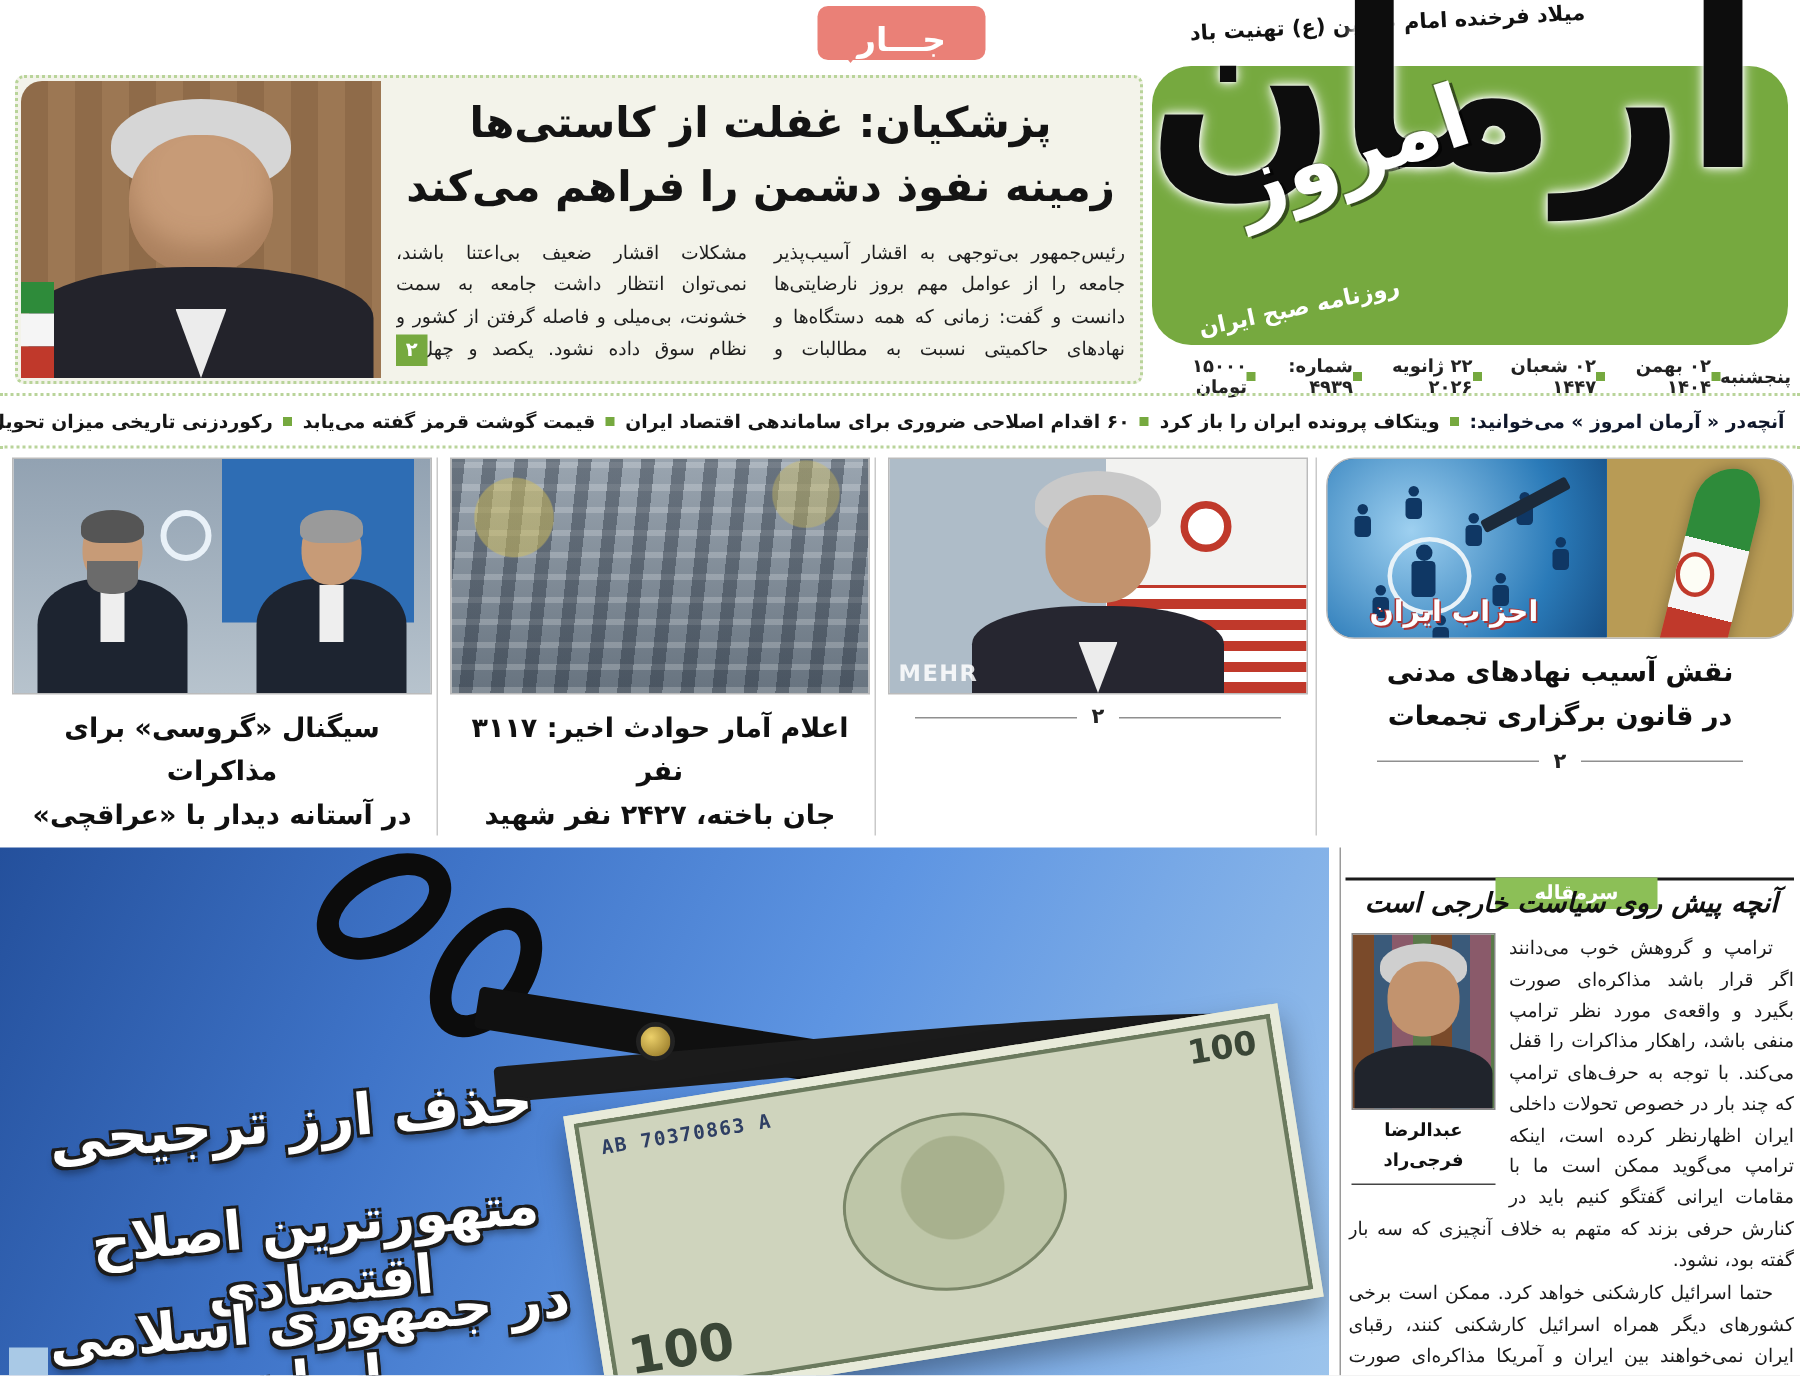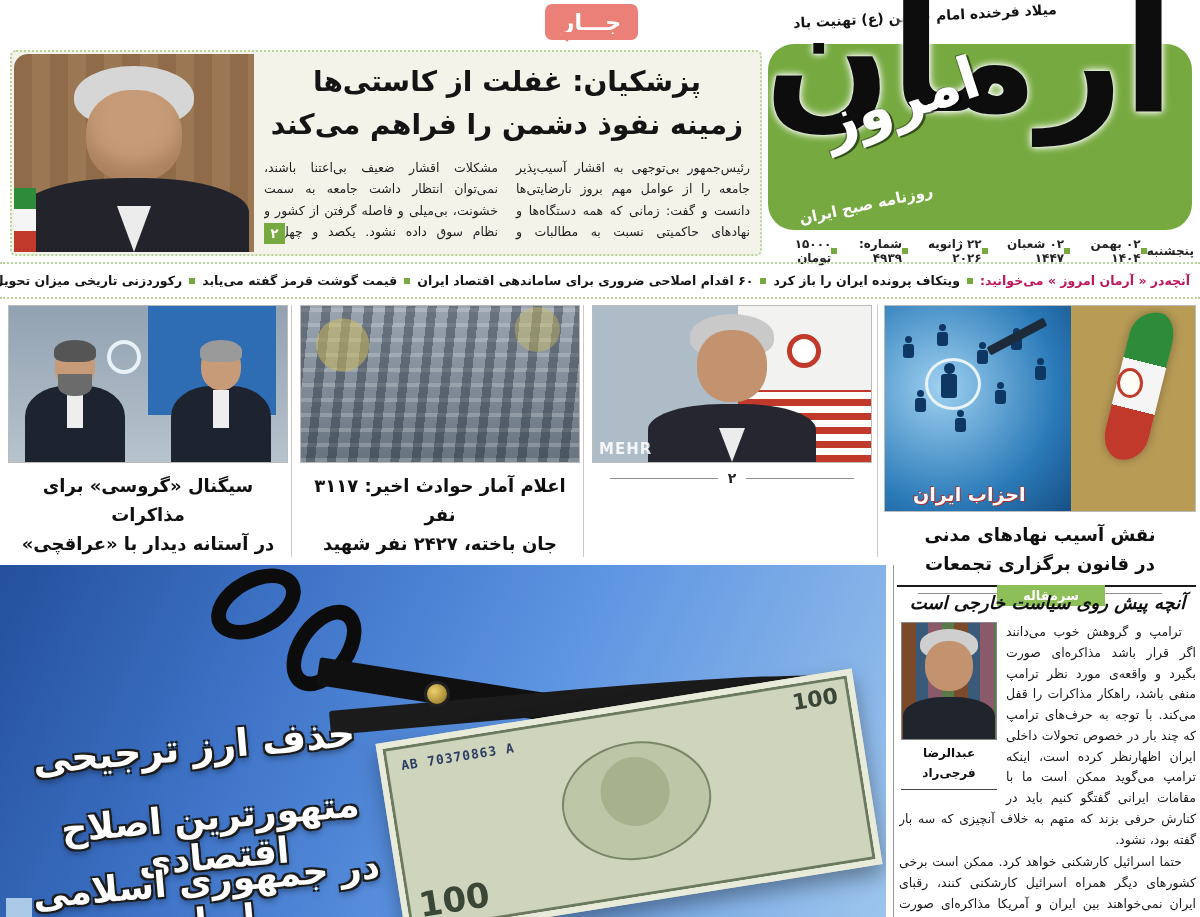--- a/index.html
+++ b/index.html
@@ -5,23 +5,23 @@
   * { margin:0; padding:0; box-sizing:border-box; }
   html,body { background:#e9e9e9; }
   body { font-family:"DejaVu Sans", sans-serif; }
   #page {
     position:relative; width:1200px; height:917px; margin:0 auto;
     background:#fff; overflow:hidden; direction:rtl;
   }
   .abs { position:absolute; }
 
   
-  .jaaar { left:545px; top:4px; width:93px; height:36px; background:#ea8077;
+  .jaaar { left:545px; top:4px; width:112px; height:36px; background:#ea8077;
     border-radius:7px; color:#fff; font-weight:bold; font-size:22px;
-    display:flex; align-items:center; justify-content:center; }
+    display:flex; align-items:flex-end; justify-content:center; }
   .jaaar::after { content:""; position:absolute; left:14px; bottom:-10px;
     border:8px solid transparent; border-top:10px solid #ea8077; }
   .blessing { right:120px; top:8px; width:310px; text-align:center;
     font-size:14px; font-weight:bold; color:#111; transform:rotate(-3deg); }
   .logo-box { right:8px; top:44px; width:424px; height:186px;
     background:#76a93f; border-radius:26px; }
   .logo-main { position:absolute; right:18px; top:-58px; font-size:148px;
     font-weight:bold; color:#0d0d0d; line-height:1;
     text-shadow:0 0 2px #fff, 0 0 6px rgba(255,255,255,.95), 0 0 10px rgba(255,255,255,.8); }
   .logo-sub { position:absolute; left:52px; top:22px; font-size:58px; font-weight:bold;
@@ -57,21 +57,21 @@
     font-size:12.5px; line-height:1.72; text-align:justify; color:#1e1e1e; height:98px; overflow:hidden; }
   .lead-badge { position:absolute; left:0; bottom:2px; width:21px; height:21px;
     background:#76a93f; color:#fff; font-weight:bold; font-size:13px;
     display:flex; align-items:center; justify-content:center; }
 
   
   .strip { left:0; top:262px; width:1200px; height:37px;
     border-top:2px dotted #b9d49a; border-bottom:2px dotted #b9d49a;
     display:flex; align-items:center; direction:rtl; padding:0 10px; gap:7px;
     font-size:12.5px; font-weight:bold; white-space:nowrap; overflow:hidden; }
-  .strip-label { color:#be185d; flex:0 0 auto; }
+  .strip-label { color:#0f172a; flex:0 0 auto; }
   .strip-item { color:#161616; flex:0 0 auto; }
 
   
   .card { top:305px; }
   .card-img { width:100%; border:1px solid #bbb; position:relative; overflow:hidden; }
   .card-headline { margin-top:9px; text-align:center; font-size:18px; font-weight:bold;
     color:#101010; line-height:1.6; }
   .card-pager { margin-top:7px; display:flex; align-items:center; justify-content:center; gap:10px; }
   .pager-line { height:1px; background:#8f8f8f; width:108px; }
   .pager-num { font-size:14px; font-weight:bold; color:#222; }
@@ -115,22 +115,22 @@
   .bah .face { position:absolute; left:50%; transform:translateX(-50%); top:18px;
     width:70px; height:72px; background:#c2936e; border-radius:46%; }
   .bah .body { position:absolute; left:50%; transform:translateX(-50%); bottom:0;
     width:168px; height:58px; background:#262630; border-radius:44% 44% 0 0; }
   .bah .shirt { position:absolute; left:50%; transform:translateX(-50%); bottom:0;
     width:26px; height:34px; background:#ececec; clip-path:polygon(0 0,100% 0,50% 100%); }
   .watermark { position:absolute; left:6px; bottom:4px; color:rgba(255,255,255,.85);
     font-size:15px; font-weight:bold; letter-spacing:1px; }
 
   
-  .img-parties { height:207px;
-    background:linear-gradient(90deg,#1d66a8 0 60%, #b89b55 60%); }
+  .img-parties { height:121px;
+    background:linear-gradient(90deg,#1d66a8 0 60%, #b89b55 60%);border-radius:19px; }
   .parties-left { position:absolute; left:0; top:0; width:60%; height:100%;
     background:radial-gradient(circle at 30% 40%, #9ed0f0, #2a7ab8 65%, #174f86); }
   .pfig { position:absolute; width:11px; height:14px; background:#0f3764; border-radius:3px; }
   .pfig::before { content:""; position:absolute; top:-8px; left:2px; width:7px; height:7px;
     border-radius:50%; background:#0f3764; }
   .pfig:nth-of-type(1){left:18px;top:38px} .pfig:nth-of-type(2){left:52px;top:26px}
   .pfig:nth-of-type(3){left:92px;top:44px} .pfig:nth-of-type(4){left:126px;top:30px}
   .pfig:nth-of-type(5){left:150px;top:60px} .pfig:nth-of-type(6){left:110px;top:84px}
   .pfig:nth-of-type(7){left:30px;top:92px} .pfig:nth-of-type(8){left:70px;top:112px}
   .pfig.big { width:16px; height:24px; left:56px; top:68px; }

